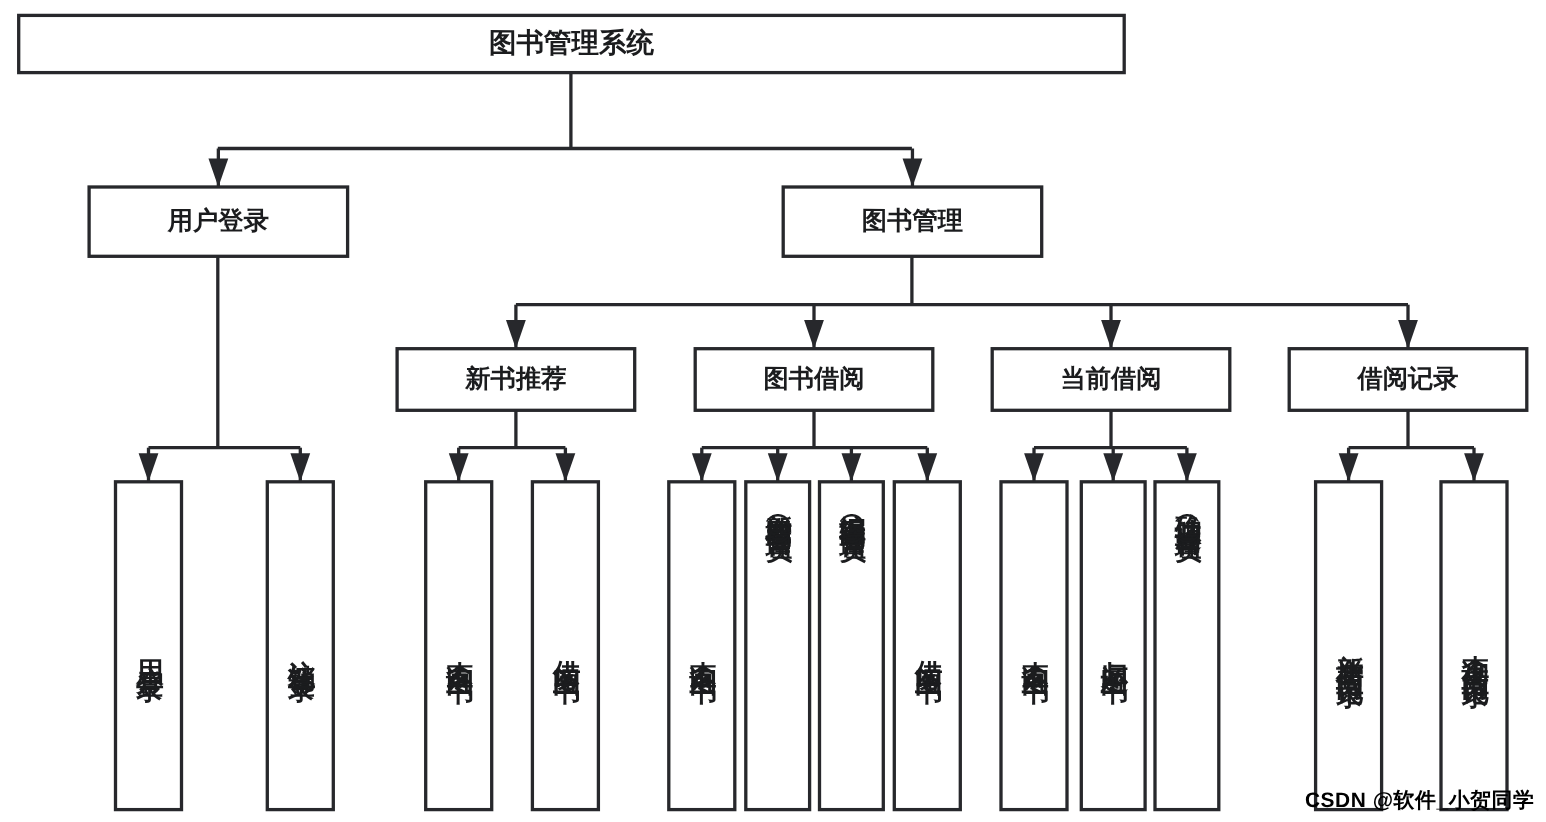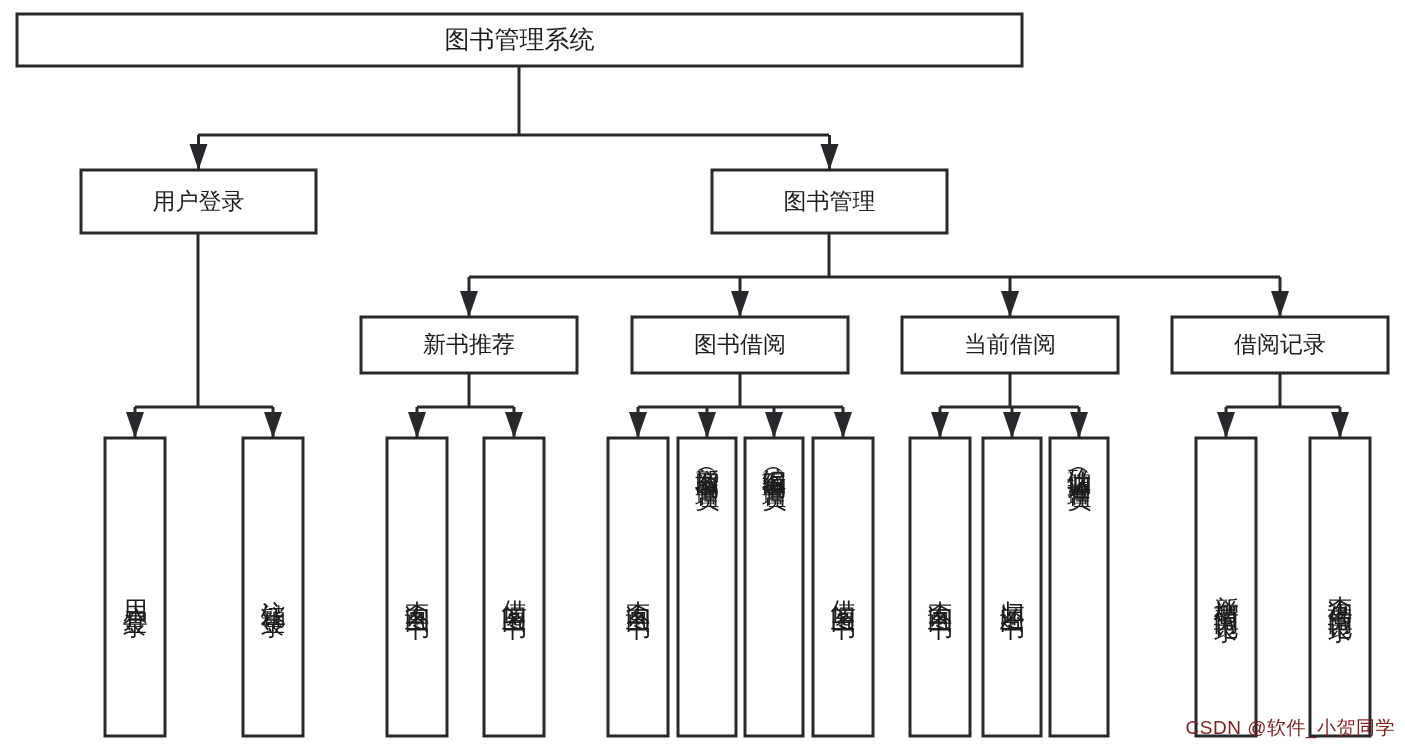--- a/index.html
+++ b/index.html
@@ -13,20 +13,21 @@
     font-family: "Liberation Sans", "DejaVu Sans", sans-serif;
     overflow: hidden;
     position: relative;
   }
   #diagram-root {
     position: absolute;
     left: 0;
     top: 0;
     width: 1405px;
     height: 747px;
+    font-weight: bold;
   }
   svg.flowchart {
     display: block;
     width: 1405px;
     height: 747px;
   }
   .node-rect {
     fill: #ffffff;
     stroke: #27282c;
     stroke-width: 3;
@@ -66,21 +67,21 @@
     letter-spacing: 5px;
     color: #1b1c1e;
     white-space: nowrap;
   }
   .watermark {
     position: absolute;
     right: 10px;
     bottom: 6px;
     font-family: "Liberation Sans", "DejaVu Sans", sans-serif;
     font-size: 19px;
-    color: #7f1d1d;
+    color: #000000;
     letter-spacing: 0.5px;
     white-space: nowrap;
   }
 </style>
 </head>
 <body>
 
 <div id="diagram-root">
   <svg class="flowchart" viewBox="0 0 1405 747" xmlns="http://www.w3.org/2000/svg">
     <g id="connectors-layer">

